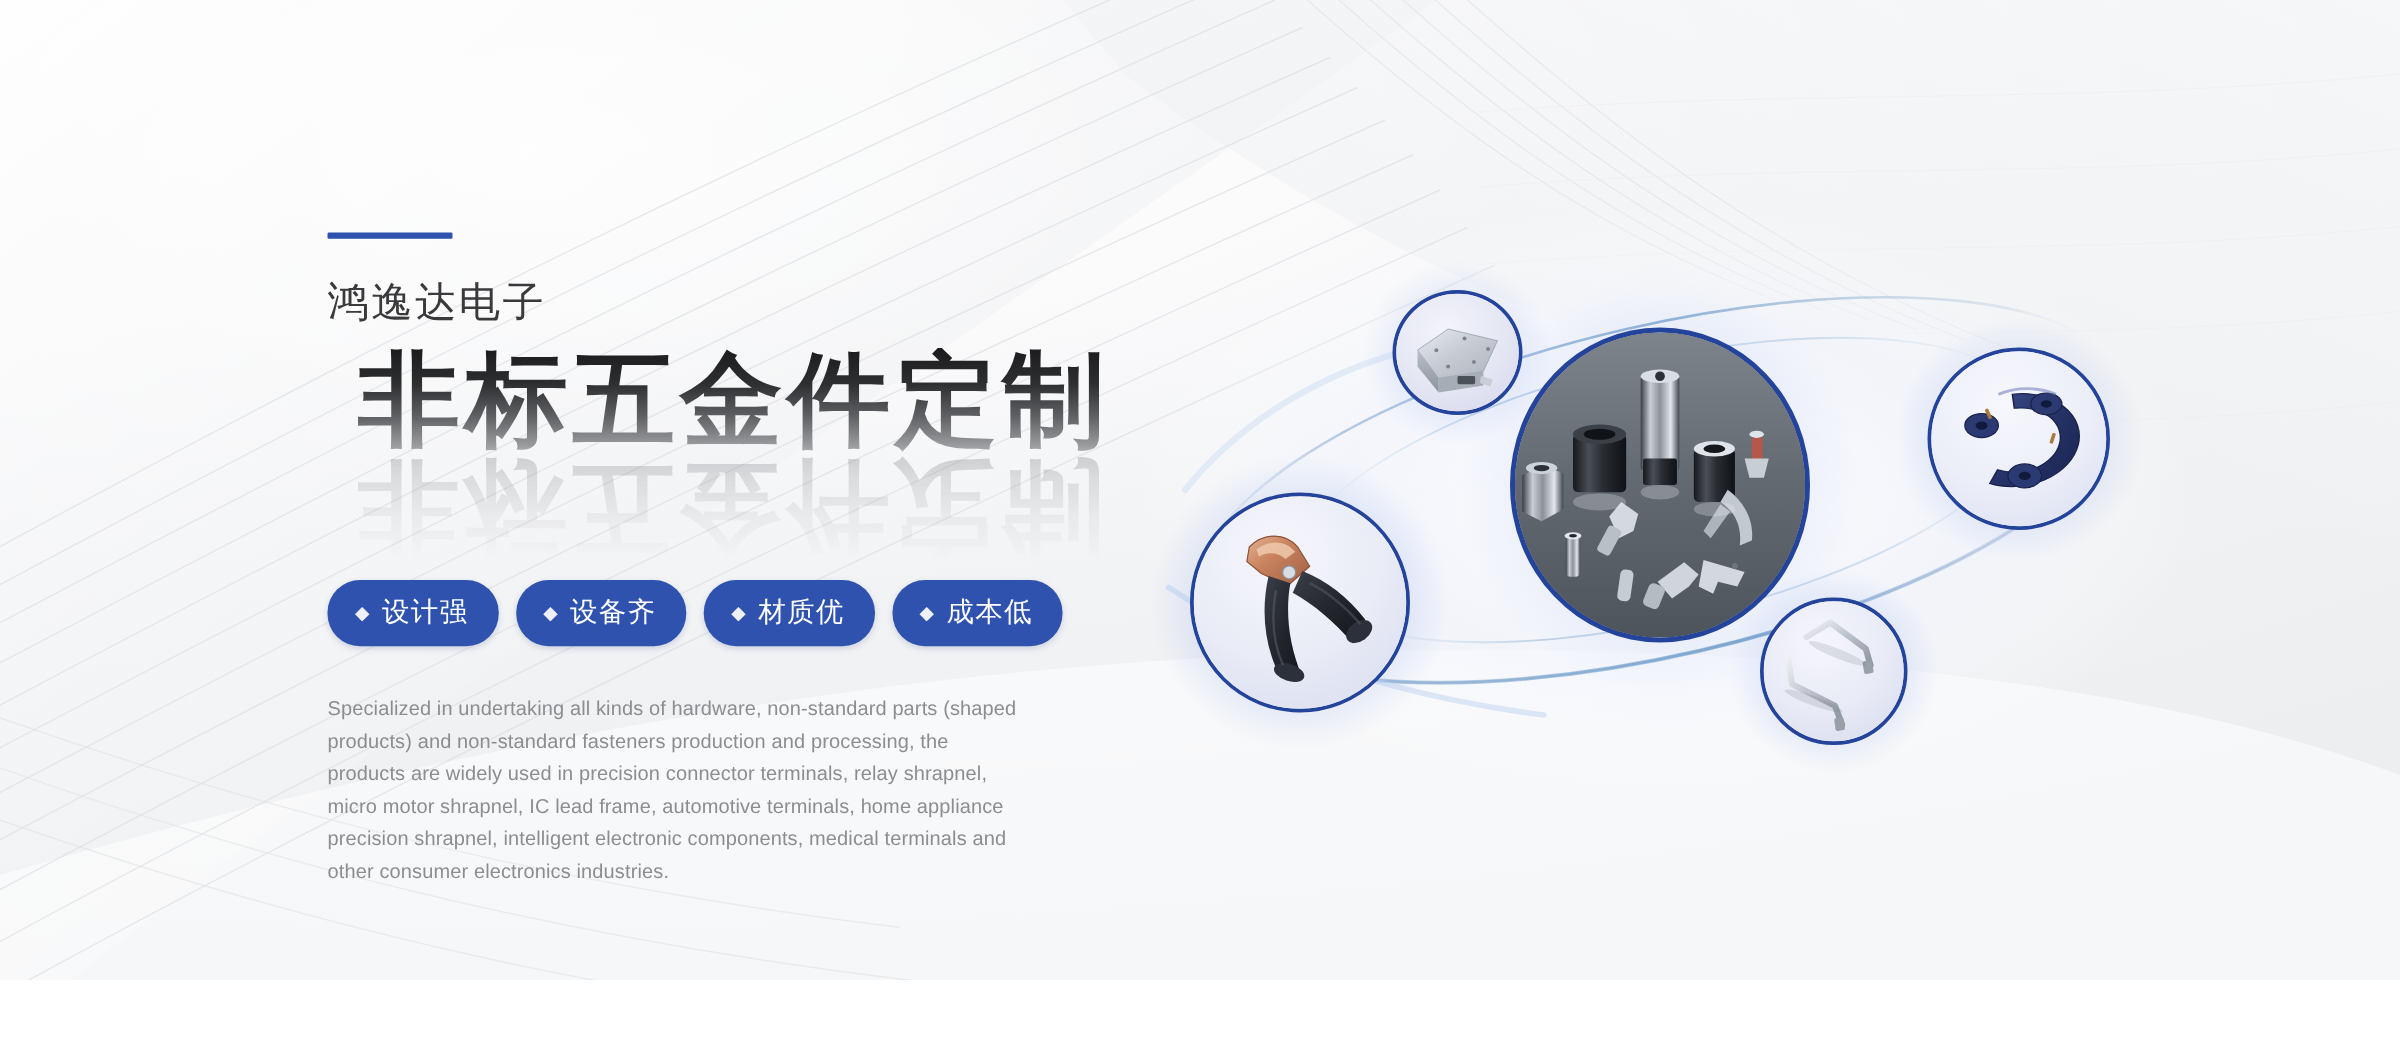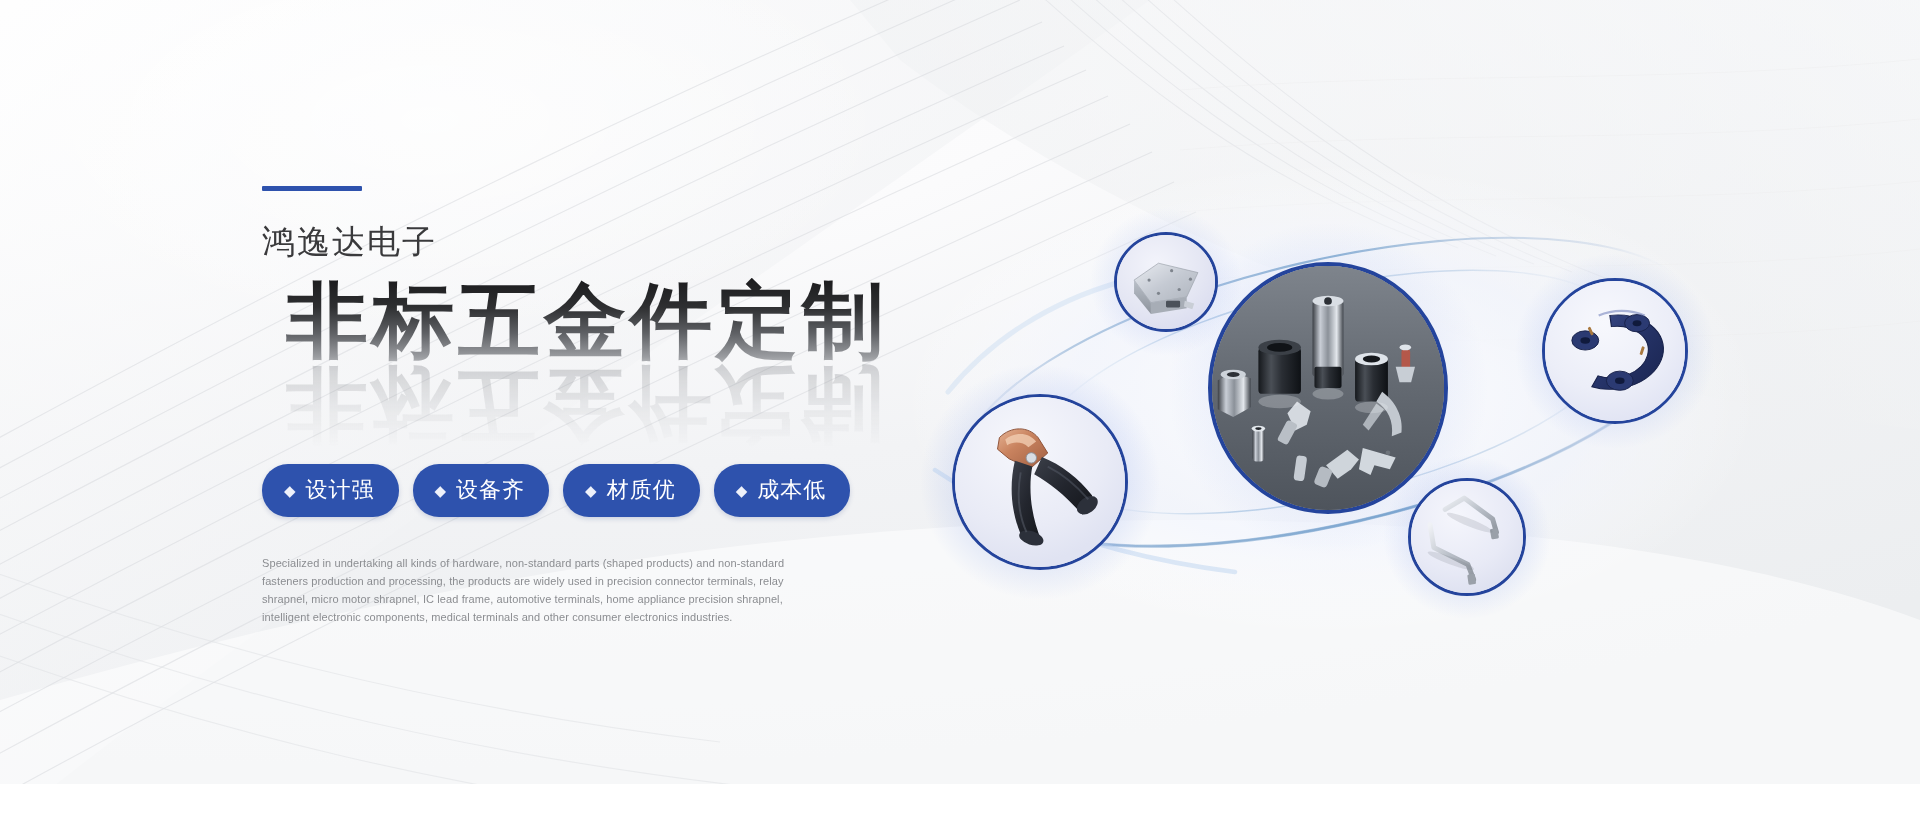--- a/index.html
+++ b/index.html
@@ -61,21 +61,21 @@
     background:#2e52ad; color:#fff;
     border-radius:26px; padding:11px 24px 12px 22px;
     font-size:22px; letter-spacing:1px; white-space:nowrap;
     box-shadow:0 2px 5px rgba(40,60,130,.18);
     cursor:pointer;
   }
   .pill .dia { font-size:15px; line-height:1; color:#eef1fa; }
 
   .blurb {
     margin-top:38px; width:558px;
-    font-size:11px; line-height:1.62; color:#8b8d91; letter-spacing:.1px;
+    font-size:16px; line-height:1.62; color:#8b8d91; letter-spacing:.1px;
   }
 
   
   .node {
     position:absolute; z-index:4; border-radius:50%;
     border:3.5px solid #24449c; overflow:hidden;
     background:#eceef8;
   }
   .node.small { border-width:3px; }
   .node .inner { position:absolute; inset:0; }

